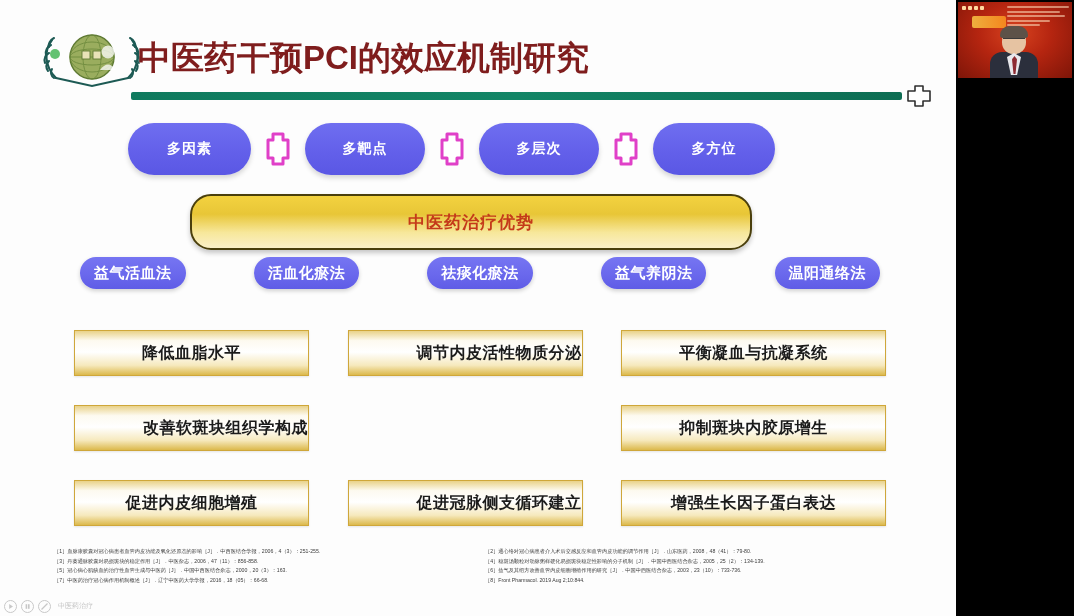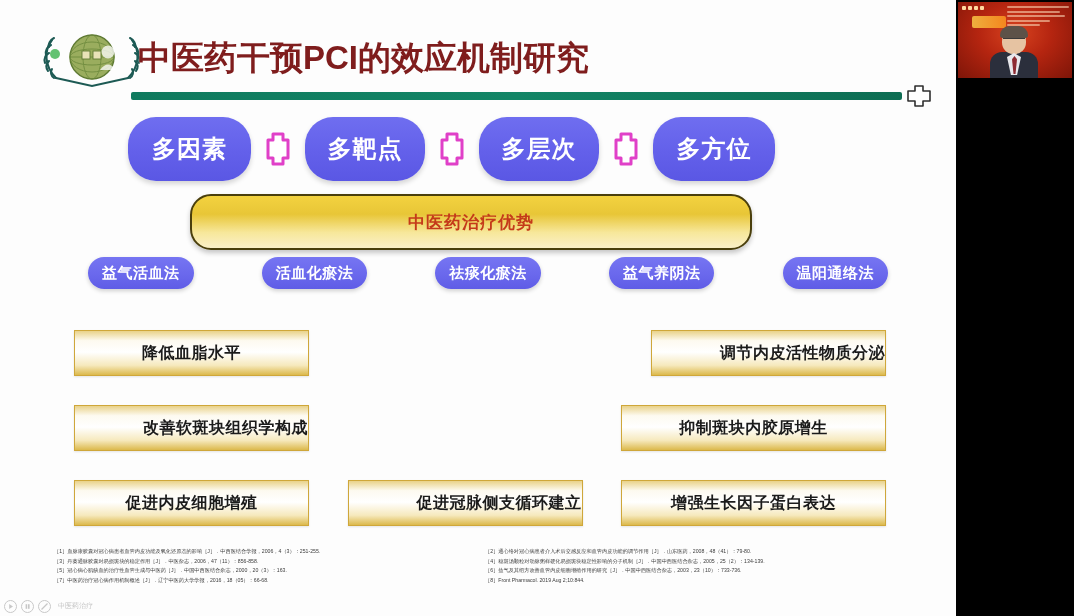--- a/index.html
+++ b/index.html
@@ -48,23 +48,23 @@
     position:absolute; left:907px; top:85px; width:24px; height:22px;
   }
   .cross-node svg{ display:block; width:24px; height:22px; }
 
   
   .cap-row{
     position:absolute; left:128px; top:118px; width:714px; height:62px;
     display:flex; align-items:center;
   }
   .blue-cap{
-    height:64px; border-radius:28px;
+    height:52px; border-radius:28px;
     background:linear-gradient(180deg,#6f6ef0 0%,#6360ea 55%,#5a57e4 100%);
-    color:#ffffff; font-size:24px; font-weight:bold;
+    color:#ffffff; font-size:14px; font-weight:bold;
     display:flex; align-items:center; justify-content:center;
     box-shadow:0 3px 5px rgba(0,0,0,.16);
     letter-spacing:1px;
   }
   .blue-cap.w1{ width:123px; }
   .blue-cap.w2{ width:120px; }
   .blue-cap.w3{ width:120px; }
   .blue-cap.w4{ width:122px; }
   .link-node{ width:30px; height:34px; margin:0 12px; flex:0 0 auto; }
   .link-node svg{ display:block; width:30px; height:34px; }
@@ -77,21 +77,21 @@
     background:linear-gradient(180deg,#f3d23f 0%,#e8c637 35%,#f7e79a 70%,#faf0c8 100%);
     display:flex; align-items:center; justify-content:center;
     box-shadow:0 3px 5px rgba(0,0,0,.22);
   }
   .gold-banner span{
     color:#c43a1a; font-size:17px; font-weight:bold; letter-spacing:1px;
   }
 
   
   .therapy-row{
-    position:absolute; left:88px; top:256px; width:800px; height:34px;
+    position:absolute; left:80px; top:256px; width:800px; height:34px;
     display:flex; align-items:center; justify-content:space-between;
   }
   .therapy-pill{
     height:32px; padding:0 14px; border-radius:16px;
     background:linear-gradient(180deg,#7675f2 0%,#6967ec 60%,#5f5ce6 100%);
     color:#ffffff; font-size:15px; font-weight:bold;
     display:flex; align-items:center; justify-content:center;
     box-shadow:0 2px 4px rgba(0,0,0,.18);
     letter-spacing:.5px;
   }
@@ -302,20 +302,23 @@
 
     <div class="grid">
 
       <div class="grid-row">
         <div class="gold-box gb-c1">
           <span>降低血脂水平</span>
         </div>
         <div class="gold-box gb-c2">
           <span>调节内皮活性物质分泌</span>
         </div>
+        <div class="gold-box gb-c3">
+          <span>平衡凝血与抗凝系统</span>
+        </div>
       </div>
 
       <div class="grid-row">
         <div class="gold-box gb-c2">
           <span>改善软斑块组织学构成</span>
         </div>
         <div class="gold-box gb-c3">
           <span>抑制斑块内胶原增生</span>
         </div>
       </div>

